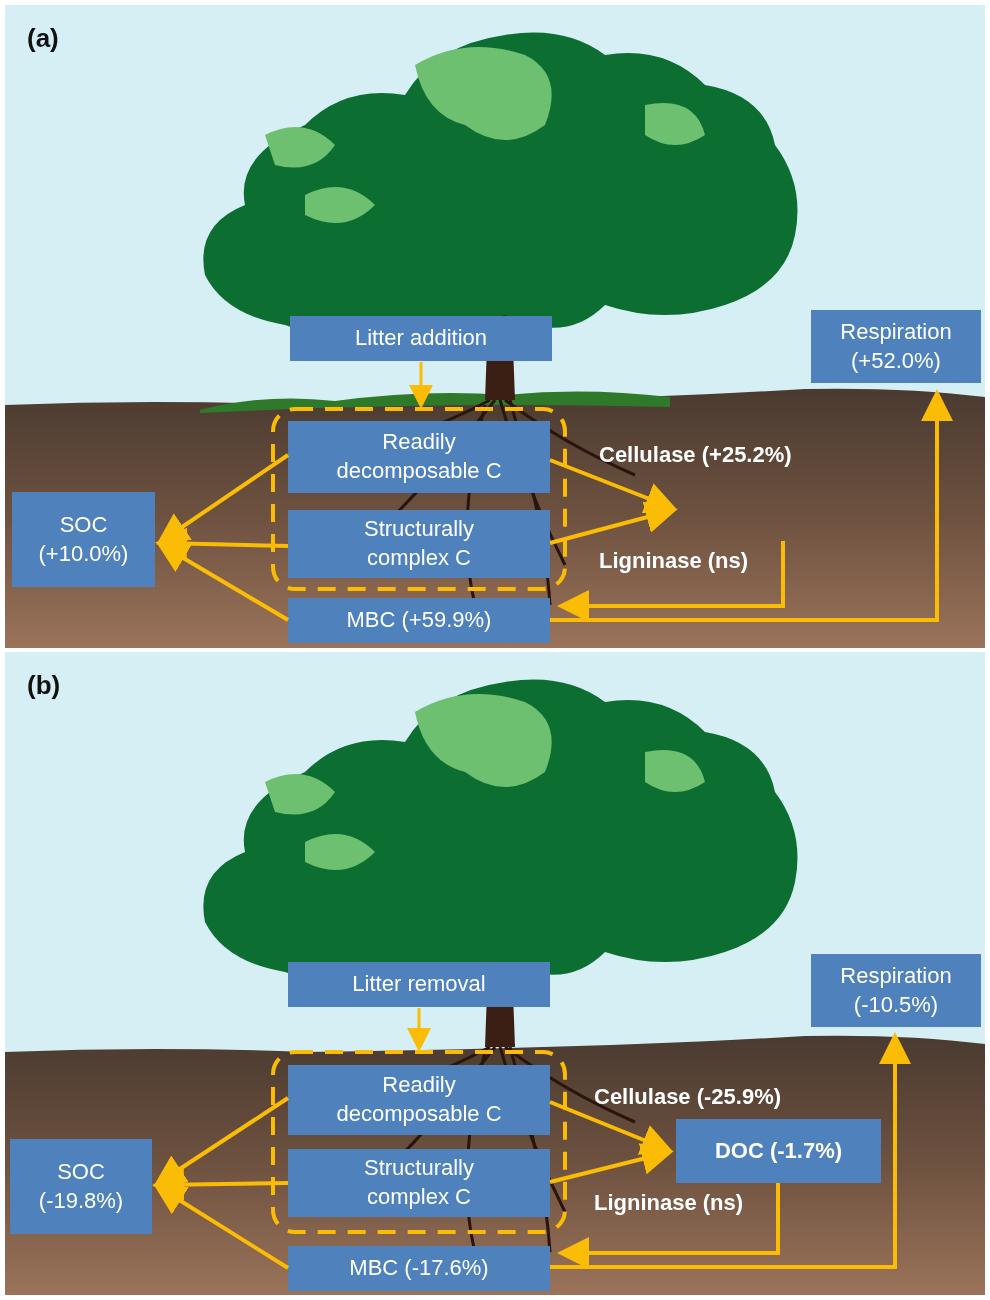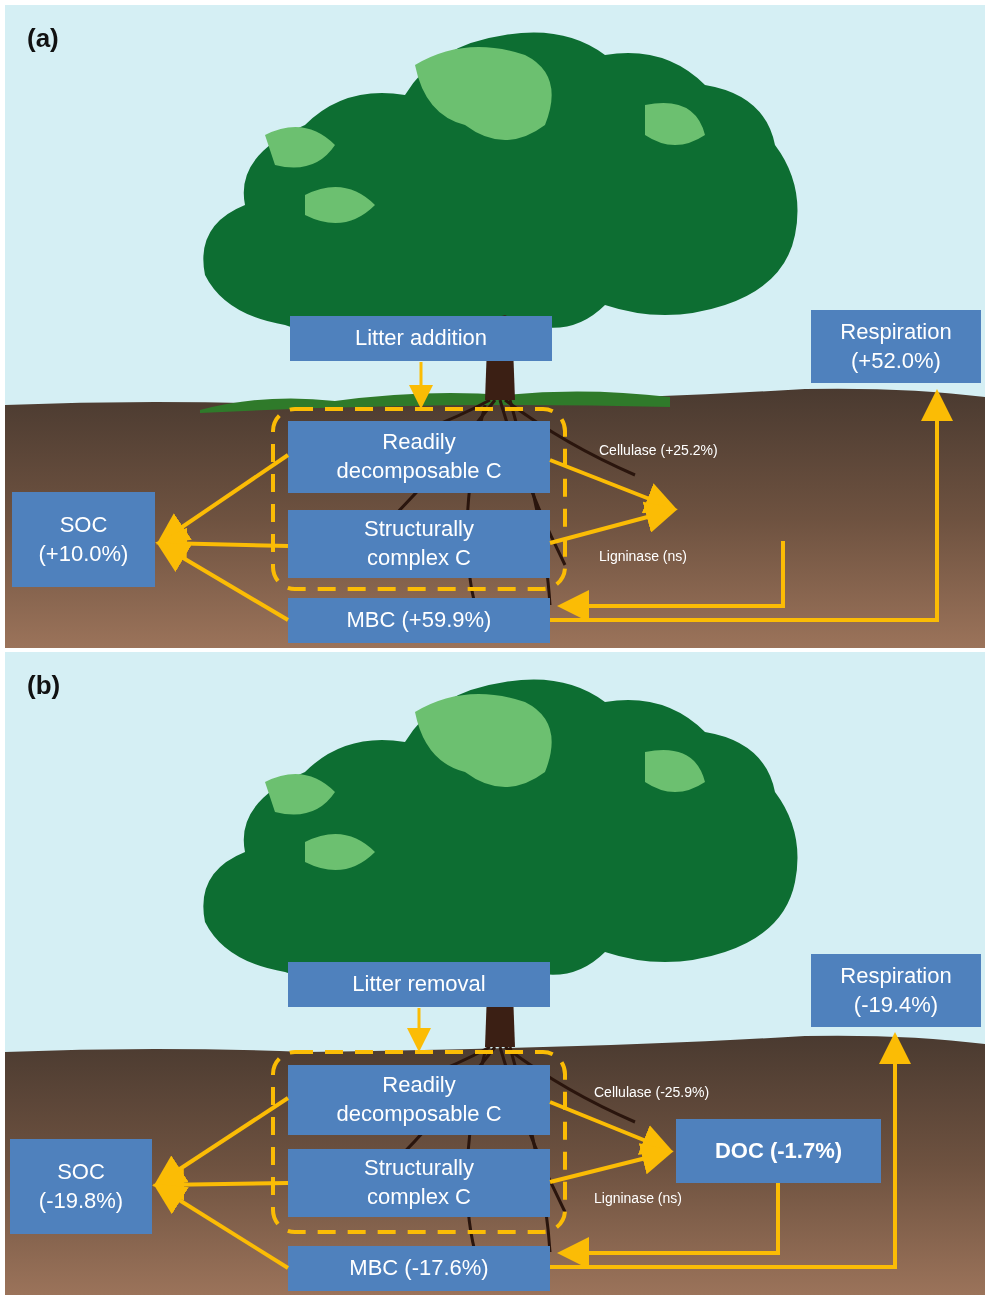--- a/index.html
+++ b/index.html
@@ -6,21 +6,21 @@
   body { width: 990px; height: 1300px; position: relative; overflow: hidden;
          font-family: "Liberation Sans", "DejaVu Sans", sans-serif; }
   .panel { position: absolute; left: 5px; width: 980px; height: 643px; overflow: hidden; }
   #panel-a { top: 5px; }
   #panel-b { top: 652px; }
   .scene { position: absolute; left: 0; top: 0; width: 980px; height: 643px; }
   .panel-label { position: absolute; left: 22px; top: 18px; font-size: 26px; font-weight: bold; color: #111; }
   .box { position: absolute; background: #4f81bd; color: #ffffff; display: flex;
          align-items: center; justify-content: center; text-align: center;
          font-size: 22px; line-height: 1.3; }
-  .label { position: absolute; color: #ffffff; font-size: 14px; white-space: nowrap; }
+  .label { position: absolute; color: #ffffff; font-size: 22px; white-space: nowrap; font-weight: bold; }
   .overlay { position: absolute; left: 0; top: 0; width: 980px; height: 643px; pointer-events: none; }
 </style>
 </head>
 <body>
 
 <div class="panel" id="panel-a">
   <svg class="scene" viewBox="0 0 980 643">
     <defs>
       <linearGradient id="soilA" x1="0" y1="0" x2="0" y2="1">
         <stop offset="0" stop-color="#4a3a30"></stop>
@@ -109,21 +109,21 @@
       <path d="M200,270 Q190,220 240,200 Q230,150 300,120 Q340,80 400,90 Q430,40 500,30 Q560,20 600,50 Q660,40 700,80 Q760,90 770,140 Q800,180 790,230 Q780,280 720,300 Q660,320 600,300 Q560,340 500,310 Q440,330 400,320 Q330,340 280,320 Q220,310 200,270 Z" fill="#0d6e32"></path>
       <path d="M410,60 Q460,30 520,50 Q560,70 540,120 Q500,150 460,120 Q420,110 410,60 Z M260,130 Q300,110 330,140 Q310,170 270,160 Z M640,100 Q690,90 700,130 Q670,150 640,130 Z M300,190 Q340,170 370,200 Q340,230 300,210 Z" fill="#6cc070"></path>
     </g>
   </svg>
 
   <div class="panel-label">(b)</div>
 
   <div class="box" style="left:283px;top:310px;width:262px;height:45px;">Litter removal</div>
   <div class="box" style="left:806px;top:302px;width:170px;height:73px;flex-direction:column;">
     <span>Respiration</span>
-    <span>(-19.4%)</span>
+    <span>(-10.5%)</span>
   </div>
   <div class="box" style="left:283px;top:413px;width:262px;height:70px;padding:0 40px;box-sizing:border-box;">Readily decomposable C</div>
   <div class="box" style="left:283px;top:497px;width:262px;height:68px;padding:0 40px;box-sizing:border-box;">Structurally complex C</div>
   <div class="box" style="left:5px;top:487px;width:142px;height:95px;flex-direction:column;">
     <span>SOC</span>
     <span>(-19.8%)</span>
   </div>
   <div class="box" style="left:283px;top:594px;width:262px;height:45px;">MBC (-17.6%)</div>
   <div class="box" style="left:671px;top:467px;width:205px;height:64px;font-weight:bold;">DOC (-1.7%)</div>
   <div class="label" style="left:589px;top:432px;">Cellulase (-25.9%)</div>

